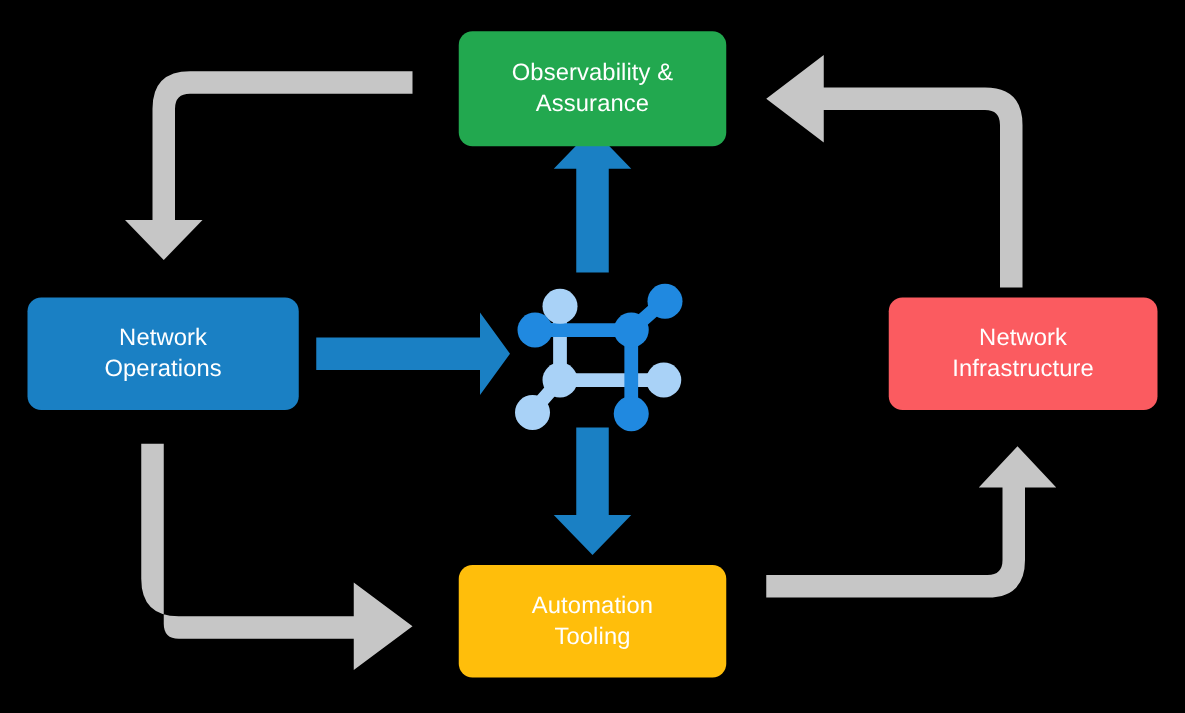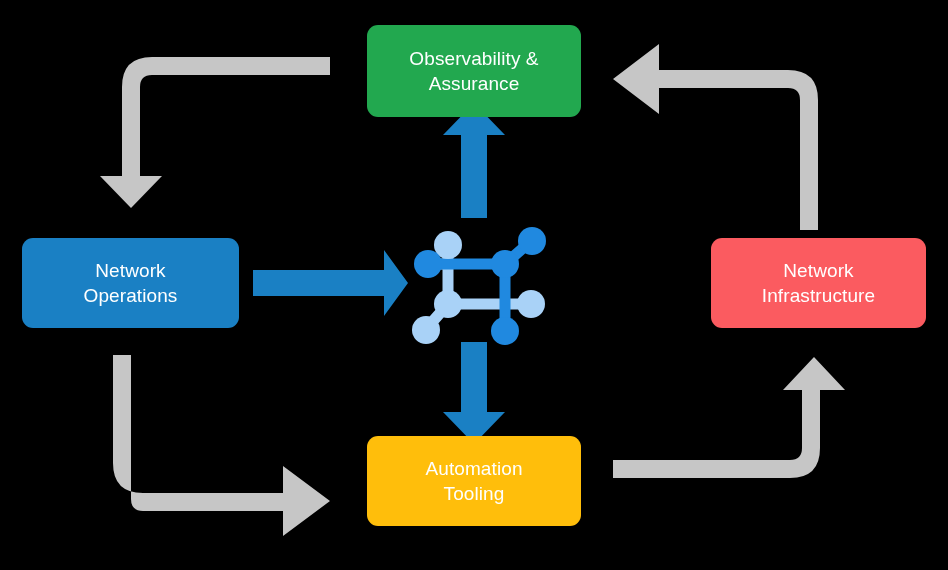--- a/index.html
+++ b/index.html
@@ -26,21 +26,21 @@
     line-height:1.32;
     font-weight:400;
     letter-spacing:.1px;
     padding:0 10px;
     box-sizing:border-box;
     white-space:pre-line;
   }
   #box-observability{ left:367px; top:25px;  width:214px; height:92px; background:#22a84f; }
   #box-operations  { left:22px;  top:238px; width:217px; height:90px; background:#1a80c4; }
   #box-infrastructure{ left:711px;top:238px; width:215px; height:90px; background:#fb5b60; }
-  #box-automation  { left:367px; top:436px; width:214px; height:90px; background:#ffbe0b; }
+  #box-automation  { left:367px; top:452px; width:214px; height:90px; background:#ffbe0b; }
 
   .svg-layer{
     position:absolute;
     left:0; top:0;
     width:948px;
     height:570px;
     pointer-events:none;
   }
   .center-icon{
     position:absolute;

